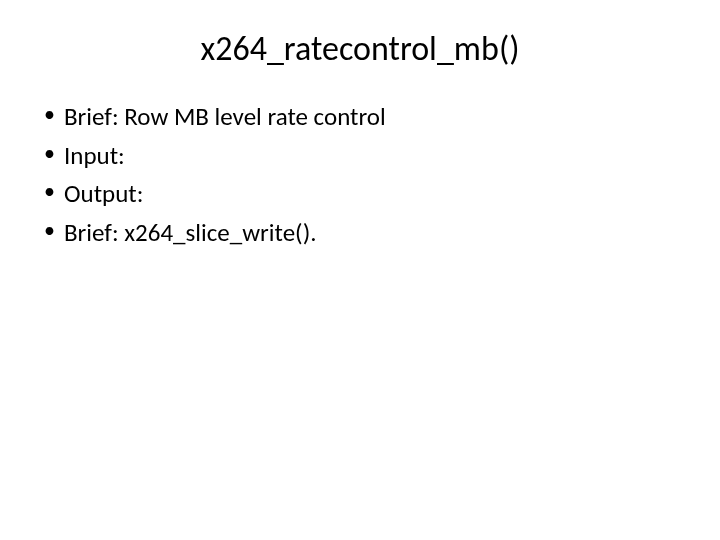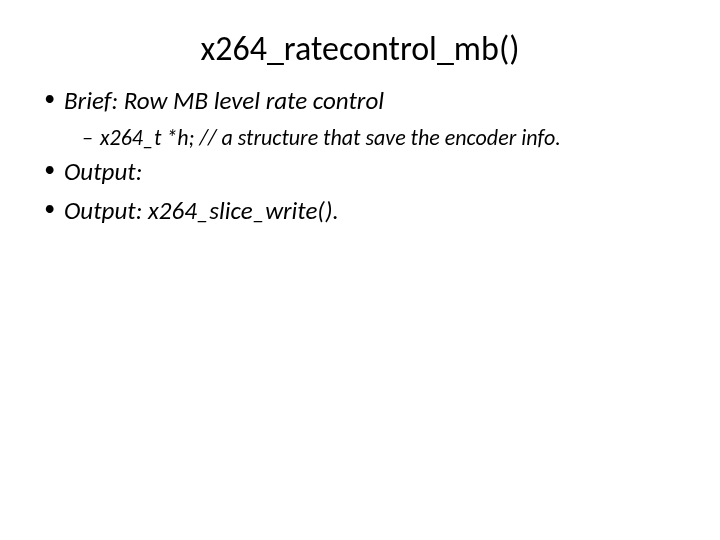--- a/index.html
+++ b/index.html
@@ -13,26 +13,25 @@
       background: #ffffff;
       font-family: Calibri, Arial, sans-serif;
       color: #000000;
       padding: 24px 40px;
       overflow: hidden;
     }
     .title {
       font-size: 34px;
       font-weight: 400;
       text-align: center;
-      margin-bottom: 16px;
+      margin-bottom: 32px;
       margin-top: 4px;
     }
     .bullet-list {
       list-style: none;
-      font-style: italic;
     }
     .bullet-l1 {
       font-size: 25px;
       padding-left: 24px;
       position: relative;
       margin-bottom: 6px;
       line-height: 1.3;
     }
     .bullet-l1::before {
       content: "•";
@@ -54,16 +53,16 @@
       font-size: 22px;
     }
   </style>
 </head>
 <body>
 
 <h1 class="title">x264_ratecontrol_mb()</h1>
 
 <ul class="bullet-list">
   <li class="bullet-l1">Brief: Row MB level rate control</li>
-  <li class="bullet-l2">x264_t *h; // a structure that save the encoder info.</li>
+  <li class="bullet-l1">Input:</li>
   <li class="bullet-l1">Output:</li>
-  <li class="bullet-l1">Output: x264_slice_write().</li>
+  <li class="bullet-l1">Brief: x264_slice_write().</li>
 </ul>
 
 </body></html>

